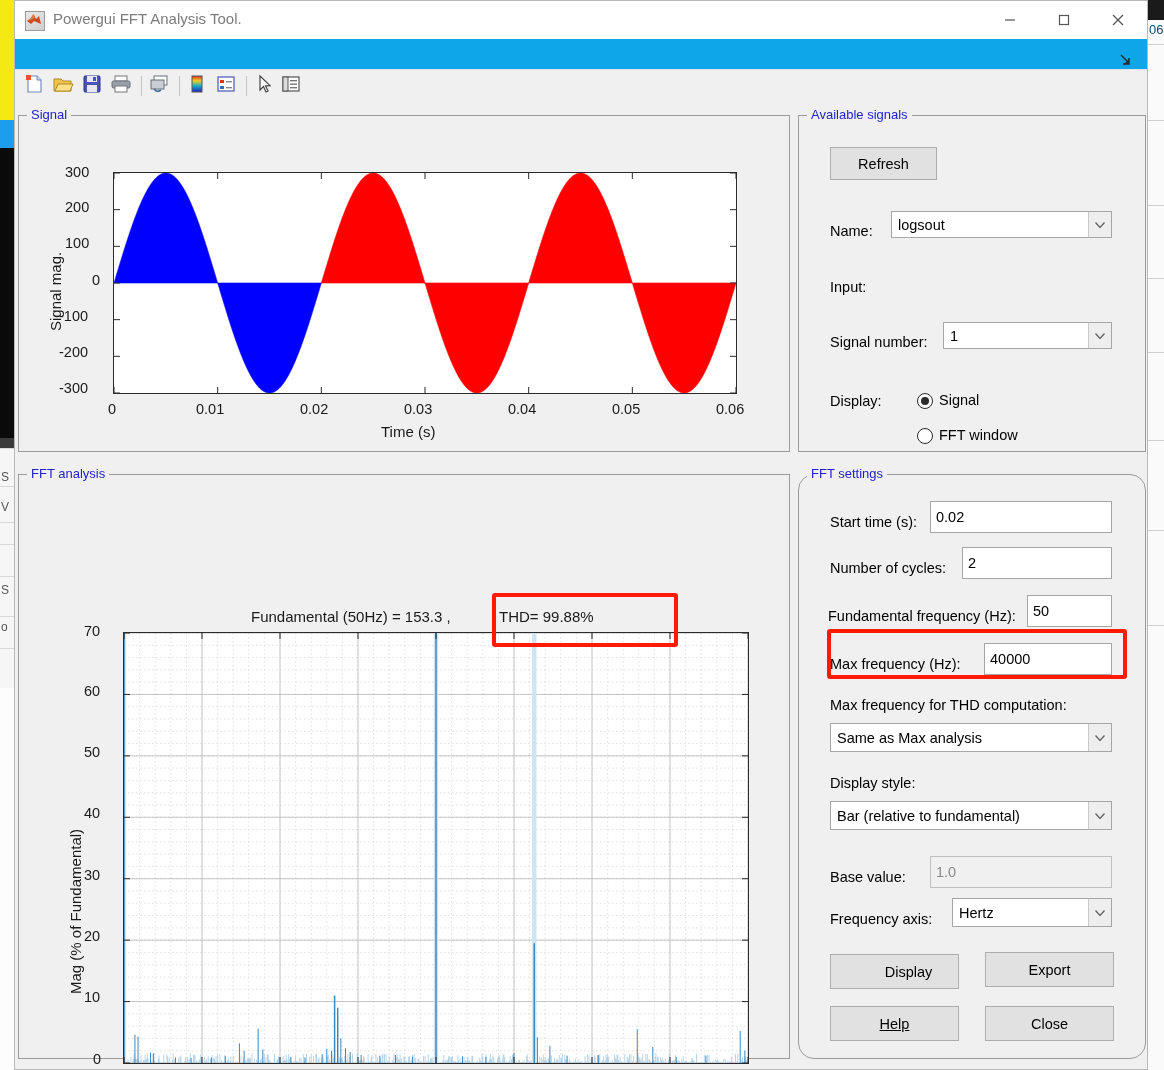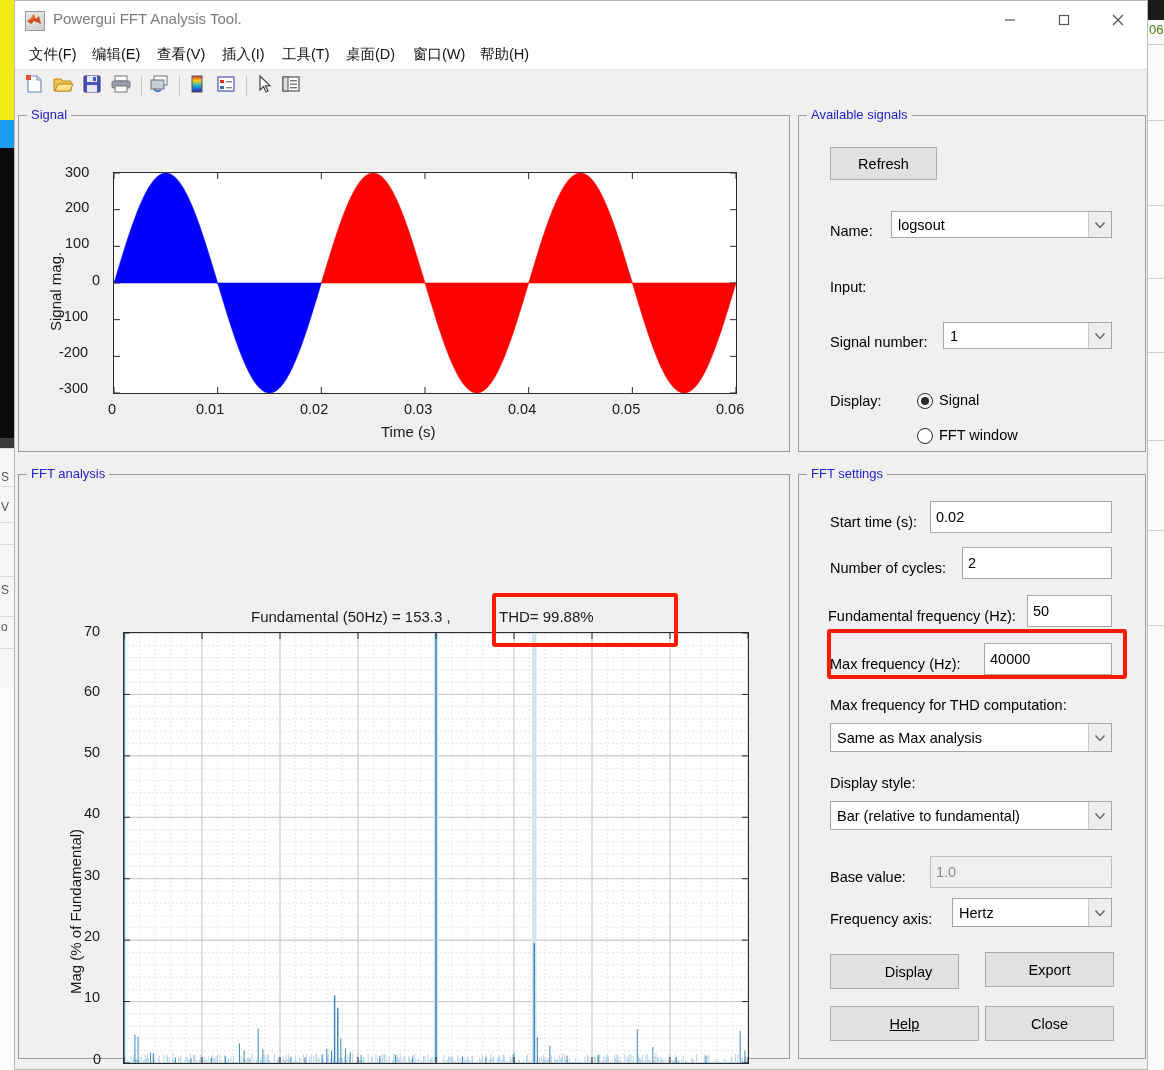--- a/index.html
+++ b/index.html
@@ -16,21 +16,21 @@
   .bg-yellow{position:absolute;left:0;top:0;width:14px;height:120px;background:#f2ea12;}
   .bg-blue{position:absolute;left:0;top:120px;width:14px;height:28px;background:#1b9df0;}
   .bg-black{position:absolute;left:0;top:148px;width:14px;height:290px;background:#0a0a0a;}
   .bg-gray1{position:absolute;left:0;top:438px;width:14px;height:10px;background:#3a3a3a;}
   .bg-win{position:absolute;left:0;top:448px;width:18px;height:240px;background:#f6f6f6;border-right:1px solid #c8c8c8;}
   .bg-win .gl{position:absolute;left:0;width:18px;height:1px;background:#d8d8d8;}
   .bg-win .txt{position:absolute;left:1px;font-size:12px;color:#555;}
   .bg-lower{position:absolute;left:0;top:688px;width:18px;height:382px;background:#fdfdfd;border-right:1px solid #cfcfcf;}
   .bg-right{position:absolute;left:1148px;top:0;width:16px;height:1070px;background:#fafafa;}
   .bg-right-dark{position:absolute;left:1148px;top:0;width:16px;height:20px;background:#1a1a1a;}
-  .bg-right-txt{position:absolute;left:1149px;top:22px;font-size:13px;color:#4d7c0f;font-family:"Liberation Sans",sans-serif;text-align:center;}
+  .bg-right-txt{position:absolute;left:1149px;top:22px;font-size:13px;color:#0c4a6e;font-family:"Liberation Sans",sans-serif;text-align:center;}
   .bg-right-line{position:absolute;left:1148px;width:16px;height:1px;background:#d0d0d0;}
 
   
   .win{position:absolute;left:14px;top:0;width:1134px;height:1070px;background:#0ea5e9;
        border:1px solid #b8b8b8;box-sizing:border-box;}
   .titlebar{position:absolute;left:0;top:0;width:1132px;height:38px;background:#ffffff;}
   .title-icon{position:absolute;left:10px;top:10px;width:18px;height:18px;
       background:linear-gradient(145deg,#e8e8e8,#cfcfcf);border:1px solid #9a9a9a;}
   .title-icon svg{display:block;}
   .title-text{position:absolute;left:38px;top:9px;font-size:15px;color:#7c7c7c;}
@@ -152,30 +152,20 @@
           </svg>
       </div>
       <div class="resize-grip">
         <svg width="14" height="14" viewBox="0 0 14 14">
           <path d="M2 2 L10 10 M10 5 L10 11 L4 11" stroke="#2b2b2b" stroke-width="1.4" fill="none"></path>
           <path d="M10 11 L10 6 L5 11 Z" fill="#2b2b2b"></path>
         </svg>
       </div>
     </div>
 
-    <div class="menubar">
-      <div class="menu-item" style="left:8px">文件(F)</div>
-      <div class="menu-item" style="left:71px">编辑(E)</div>
-      <div class="menu-item" style="left:136px">查看(V)</div>
-      <div class="menu-item" style="left:201px">插入(I)</div>
-      <div class="menu-item" style="left:261px">工具(T)</div>
-      <div class="menu-item" style="left:325px">桌面(D)</div>
-      <div class="menu-item" style="left:392px">窗口(W)</div>
-      <div class="menu-item" style="left:459px">帮助(H)</div>
-    </div>
 
     <div class="toolbar">
       <div class="tbtn" style="left:8px">
         <svg width="22" height="22" viewBox="0 0 22 22">
           <path d="M5 3 h9 l4 4 v12 h-13 z" fill="#ffffff" stroke="#6a86b8" stroke-width="1.1"></path>
           <path d="M14 3 v4 h4" fill="#dbe6f5" stroke="#6a86b8" stroke-width="1"></path>
           <rect x="3" y="2" width="5" height="5" fill="#e8503a"></rect>
         </svg>
       </div>
       <div class="tbtn" style="left:37px">
@@ -1108,21 +1098,21 @@
         <div class="tick-lbl" style="left:65px;top:392px">30</div>
         <div class="tick-lbl" style="left:65px;top:453px">20</div>
         <div class="tick-lbl" style="left:65px;top:514px">10</div>
         <div class="tick-lbl" style="left:74px;top:576px">0</div>
 
         <div class="ylabel-rot" style="left:48px;top:519px">Mag (% of Fundamental)</div>
       </div>
 
       <div class="redbox" style="left:477px;top:492px;width:186px;height:54px;"></div>
 
-      <div class="group" style="left:783px;top:373px;width:348px;height:585px;">
+      <div class="group" style="left:783px;top:373px;width:348px;height:585px;border-radius:16px;">
         <div class="group-title">FFT settings</div>
 
         <div class="lbl" style="left:31px;top:39px">Start time (s):</div>
         <div class="tf" style="left:131px;top:26px;width:182px;height:32px;line-height:26px;">0.02</div>
 
         <div class="lbl" style="left:31px;top:85px">Number of cycles:</div>
         <div class="tf" style="left:163px;top:72px;width:150px;height:32px;line-height:26px;">2</div>
 
         <div class="lbl" style="left:29px;top:133px">Fundamental frequency (Hz):</div>
         <div class="tf" style="left:228px;top:120px;width:85px;height:32px;line-height:26px;">50</div>
@@ -1158,21 +1148,21 @@
           <span class="cval">Hertz</span>
           <span class="carrow">
             <svg width="11" height="7" viewBox="0 0 11 7">
                 <path d="M1 1 L5.5 6 L10 1" fill="none" stroke="#666" stroke-width="1.4"></path>
               </svg>
           </span>
         </div>
 
         <div class="btn" style="left:31px;top:479px;width:129px;height:35px;padding-left:28px;">Display</div>
         <div class="btn" style="left:186px;top:477px;width:129px;height:35px;">Export</div>
-        <div class="btn" style="left:31px;top:531px;width:149px;height:35px;text-decoration:underline;">Help</div>
+        <div class="btn" style="left:31px;top:531px;width:129px;height:35px;text-decoration:underline;">Help</div>
         <div class="btn" style="left:186px;top:531px;width:129px;height:35px;">Close</div>
       </div>
 
       <div class="redbox" style="left:812px;top:528px;width:300px;height:50px;"></div>
 
     </div>
   </div>
 </div>
 
 </body></html>

